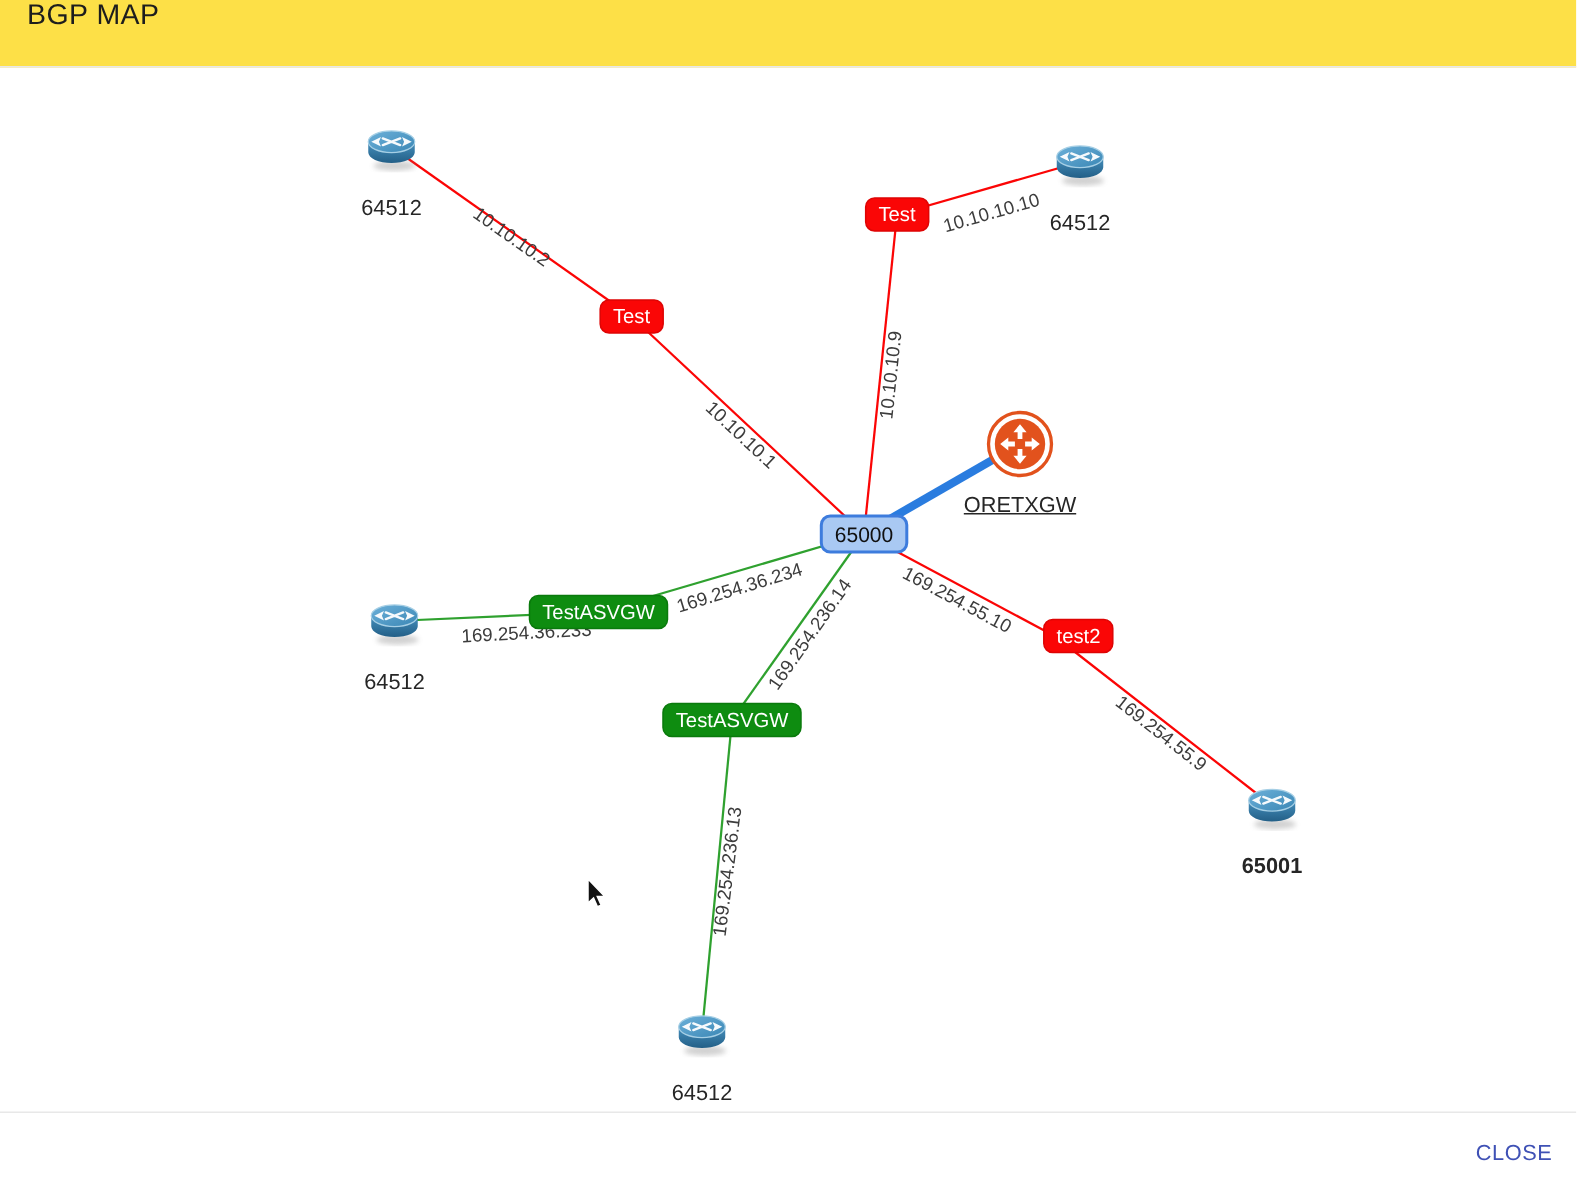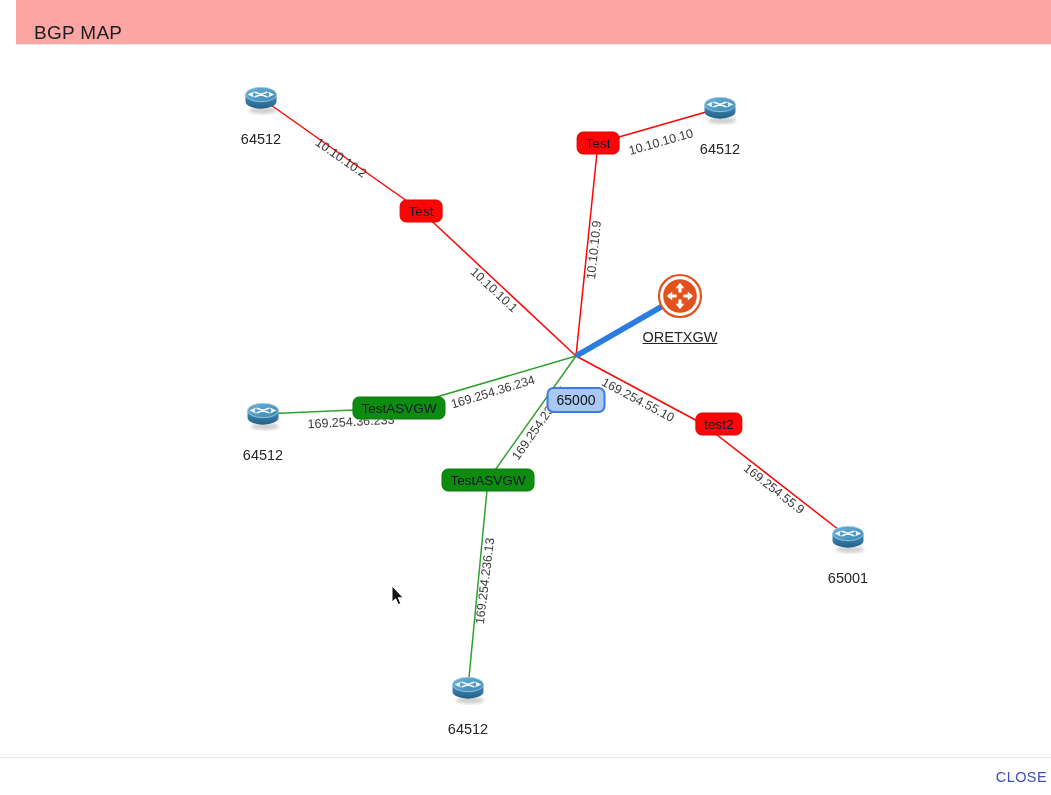--- a/index.html
+++ b/index.html
@@ -8,32 +8,32 @@
     position: relative;
     width: 1051px;
     height: 795px;
     background: #fff;
     overflow: hidden;
     font-family: "Liberation Sans", sans-serif;
   }
   
   .hdr {
     position: absolute; top: 0; left: 0; right: 0; height: 45px;
-    background: #fca5a5; border-bottom: 1px solid #e8e8e8;
-    display: flex; align-items: flex-end; padding-left: 18px; z-index: 6; margin-left: 16px;
+    background: #fde047; border-bottom: 1px solid #e8e8e8;
+    display: flex; align-items: flex-start; padding-left: 18px; z-index: 6;
   }
   .hdr h1 {
     margin: 0; font-size: 19px; font-weight: 400; color: #1d1d1d; letter-spacing: 0.3px;
   }
   
   .ftr {
-    position: absolute; bottom: 0; left: 0; right: 0; height: 38px;
+    position: absolute; bottom: 0; left: 0; right: 0; height: 54px;
     background: #fff; border-top: 1px solid #e8e8e8;
     display: flex; align-items: center; justify-content: flex-end;
-    padding-right: 4px; z-index: 6;
+    padding-right: 16px; z-index: 6;
   }
   .close-btn {
     background: none; border: none; cursor: pointer;
     font-family: "Liberation Sans", sans-serif;
     font-size: 14.5px; font-weight: 500; letter-spacing: 0.4px;
     padding: 6px 0; margin: 0;
   }
   
   #edge-layer { position: absolute; top: 0; left: 0; z-index: 1; }
   .edge-label {
@@ -46,21 +46,21 @@
     font-size: 14.5px; color: #262626; white-space: nowrap;
   }
   .asbox {
     position: absolute; z-index: 3; transform: translate(-50%, -50%);
     padding: 3px 8px; border-radius: 7px; border: 2px solid;
     font-size: 14px; color: #101010; white-space: nowrap;
   }
   .badge {
     position: absolute; z-index: 4; transform: translate(-50%, -50%);
     padding: 3px 8px; border-radius: 6.5px; border: 1px solid;
-    font-size: 13.5px; color: #0f172a; white-space: nowrap;
+    font-size: 13.5px; color: #ffffff; white-space: nowrap;
   }
   #cursor { position: absolute; z-index: 10; line-height: 0; }
 </style>
 </head>
 <body>
 
 <div class="app">
 
   <svg width="0" height="0" style="position:absolute" aria-hidden="true">
     <defs>
@@ -135,21 +135,21 @@
   <svg width="46" height="46" viewBox="0 0 46 46">
     <circle cx="23" cy="23" r="21" fill="#fff" stroke="#e2521d" stroke-width="2.2"></circle>
     <circle cx="23" cy="23" r="16.8" fill="#e2521d"></circle>
     <path d="M23 9.8 L27.4 15.2 L24.6 15.2 L24.6 19.6 L21.4 19.6 L21.4 15.2 L18.6 15.2 Z" fill="#fff"></path>
     <path d="M23 36.2 L27.4 30.8 L24.6 30.8 L24.6 26.4 L21.4 26.4 L21.4 30.8 L18.6 30.8 Z" fill="#fff"></path>
     <path d="M9.8 23 L15.2 18.6 L15.2 21.4 L19.6 21.4 L19.6 24.6 L15.2 24.6 L15.2 27.4 Z" fill="#fff"></path>
     <path d="M36.2 23 L30.8 18.6 L30.8 21.4 L26.4 21.4 L26.4 24.6 L30.8 24.6 L30.8 27.4 Z" fill="#fff"></path>
   </svg>
 </div>
         <div class="node-label" style="left: 680px; top: 337px; text-decoration: underline;">ORETXGW</div>
-        <div class="asbox" style="left: 576px; top: 356px; background: rgb(169, 201, 243); border-color: rgb(61, 124, 221); margin-top: 44px;">65000</div>
+        <div class="asbox" style="left: 576px; top: 356px; background: rgb(169, 201, 243); border-color: rgb(61, 124, 221);">65000</div>
         <div class="icon-wrap" style="left: 263px; top: 414px;">
   <svg width="40" height="34" viewBox="0 0 40 34">
     <ellipse cx="22" cy="29.5" rx="14" ry="3.4" fill="#9a9a9a" opacity="0.45" filter="url(#softBlur)"></ellipse>
     <path d="M4.5 13.5 L4.5 20.5 A15.5 7.2 0 0 0 35.5 20.5 L35.5 13.5 Z" fill="url(#gradRouterBody)"></path>
     <ellipse cx="20" cy="13.5" rx="15.5" ry="7.2" fill="url(#gradRouterTop)" stroke="#a6cfe5" stroke-width="0.8"></ellipse>
     <path d="M6.5 13.5 L13 10.4 L11.6 13.5 L13 16.6 Z" fill="#fff" opacity="0.95"></path>
     <path d="M33.5 13.5 L27 10.4 L28.4 13.5 L27 16.6 Z" fill="#fff" opacity="0.95"></path>
     <path d="M14.2 11.3 L25.8 15.7 M14.2 15.7 L25.8 11.3" stroke="#fff" stroke-width="1.6" stroke-linecap="round" opacity="0.95"></path>
   </svg>
 </div>
@@ -168,21 +168,21 @@
         <div class="icon-wrap" style="left: 848px; top: 537px;">
   <svg width="40" height="34" viewBox="0 0 40 34">
     <ellipse cx="22" cy="29.5" rx="14" ry="3.4" fill="#9a9a9a" opacity="0.45" filter="url(#softBlur)"></ellipse>
     <path d="M4.5 13.5 L4.5 20.5 A15.5 7.2 0 0 0 35.5 20.5 L35.5 13.5 Z" fill="url(#gradRouterBody)"></path>
     <ellipse cx="20" cy="13.5" rx="15.5" ry="7.2" fill="url(#gradRouterTop)" stroke="#a6cfe5" stroke-width="0.8"></ellipse>
     <path d="M6.5 13.5 L13 10.4 L11.6 13.5 L13 16.6 Z" fill="#fff" opacity="0.95"></path>
     <path d="M33.5 13.5 L27 10.4 L28.4 13.5 L27 16.6 Z" fill="#fff" opacity="0.95"></path>
     <path d="M14.2 11.3 L25.8 15.7 M14.2 15.7 L25.8 11.3" stroke="#fff" stroke-width="1.6" stroke-linecap="round" opacity="0.95"></path>
   </svg>
 </div>
-        <div class="node-label" style="left: 848px; top: 578px;">65001</div>
+        <div class="node-label" style="left: 848px; top: 578px; font-weight: bold;">65001</div>
         <div class="badge" style="left: 421px; top: 211px; background: rgb(250, 6, 6); border-color: rgb(222, 4, 4);">Test</div>
         <div class="badge" style="left: 598px; top: 143px; background: rgb(250, 6, 6); border-color: rgb(222, 4, 4);">Test</div>
         <div class="badge" style="left: 399px; top: 408px; background: rgb(14, 140, 16); border-color: rgb(10, 122, 12);">TestASVGW</div>
         <div class="badge" style="left: 488px; top: 480px; background: rgb(14, 140, 16); border-color: rgb(10, 122, 12);">TestASVGW</div>
         <div class="badge" style="left: 719px; top: 424px; background: rgb(250, 6, 6); border-color: rgb(222, 4, 4);">test2</div>
       </div>
     <div id="cursor" style="left: 391px; top: 586px;">
       <svg width="14" height="20" viewBox="0 0 14 20">
         <path d="M1 0 L1 16 L4.7 12.7 L7.3 18.5 L9.8 17.4 L7.2 11.7 L12.2 11.7 Z" fill="#111" stroke="#fff" stroke-width="1"></path>
       </svg>

